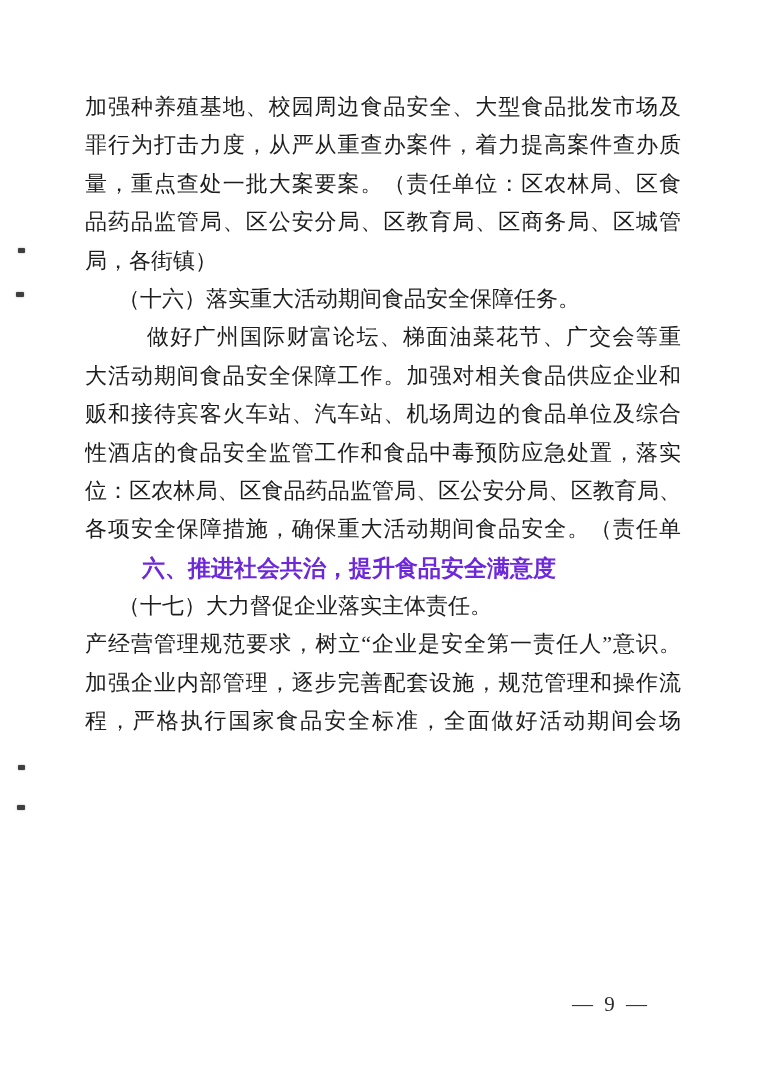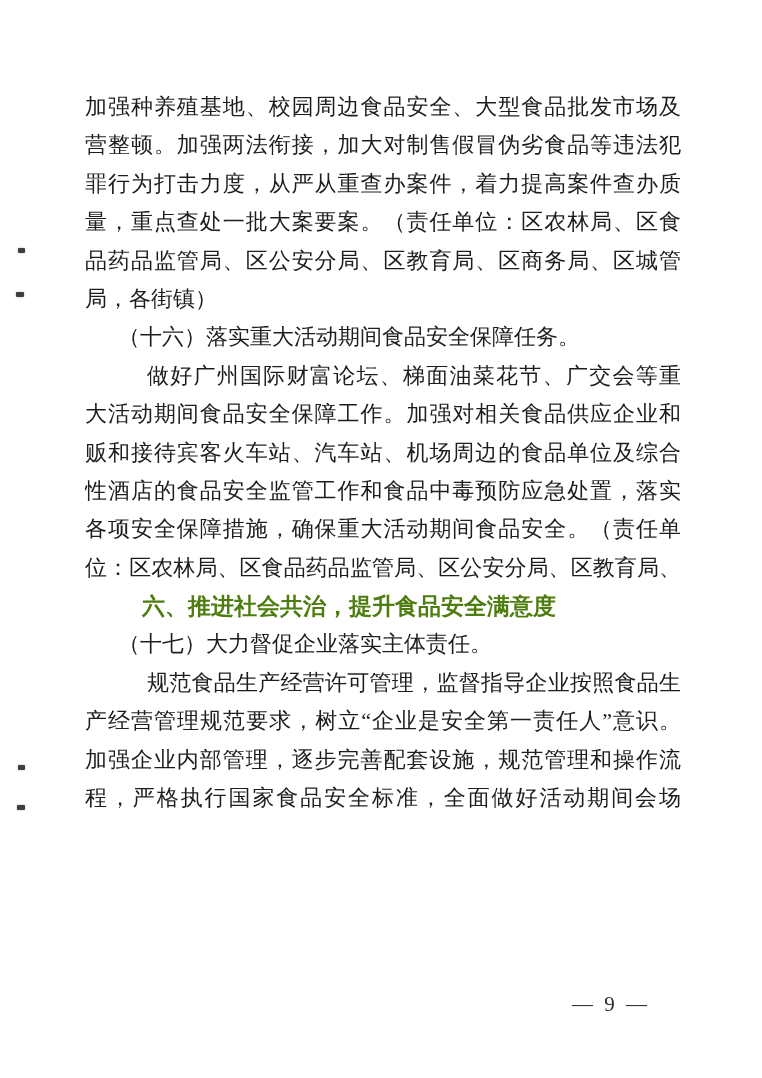--- a/index.html
+++ b/index.html
@@ -38,21 +38,21 @@
   
   .ln.indent-h { padding-left: 33px; width: 563px; }
   
   .ln.indent-p { padding-left: 62px; width: 534px; }
   
   .ln.indent-b { padding-left: 57px; width: 539px; }
   .ln.bold {
     font-weight: 700;
     font-family: "Liberation Sans", "DejaVu Sans", sans-serif;
     font-size: 23px;
-    color: #4d7c0f;
+    color: #6d28d9;
   }
   .pagenum {
     position: absolute;
     left: 572px;
     top: 992px;
     width: 90px;
     font-size: 21px;
     color: #2a2a2a;
     letter-spacing: 3px;
     white-space: nowrap;
@@ -68,35 +68,33 @@
   .s3 { left: 18px; top: 765px; width: 7px; height: 5px; }
   .s4 { left: 17px; top: 805px; width: 8px; height: 5px; }
 </style>
 </head>
 <body>
 
 <div class="page">
 
   <div class="textblock">
     <div class="ln">加强种养殖基地、校园周边食品安全、大型食品批发市场及</div>
-    <div class="ln">营整顿。加强两法衔接，加大对制售假冒伪劣食品等违法犯</div>
     <div class="ln">罪行为打击力度，从严从重查办案件，着力提高案件查办质</div>
     <div class="ln">量，重点查处一批大案要案。（责任单位：区农林局、区食</div>
     <div class="ln">品药品监管局、区公安分局、区教育局、区商务局、区城管</div>
     <div class="ln short">局，各街镇）</div>
     <div class="ln short indent-h">（十六）落实重大活动期间食品安全保障任务。</div>
     <div class="ln indent-p">做好广州国际财富论坛、梯面油菜花节、广交会等重</div>
     <div class="ln">大活动期间食品安全保障工作。加强对相关食品供应企业和</div>
     <div class="ln">贩和接待宾客火车站、汽车站、机场周边的食品单位及综合</div>
     <div class="ln">性酒店的食品安全监管工作和食品中毒预防应急处置，落实</div>
+    <div class="ln">位：区农林局、区食品药品监管局、区公安分局、区教育局、</div>
     <div class="ln">各项安全保障措施，确保重大活动期间食品安全。（责任单</div>
-    <div class="ln">位：区农林局、区食品药品监管局、区公安分局、区教育局、</div>
     <div class="ln short bold indent-b">六、推进社会共治，提升食品安全满意度</div>
     <div class="ln short indent-h">（十七）大力督促企业落实主体责任。</div>
-    <div class="ln indent-p">规范食品生产经营许可管理，监督指导企业按照食品生</div>
     <div class="ln">产经营管理规范要求，树立“企业是安全第一责任人”意识。</div>
     <div class="ln">加强企业内部管理，逐步完善配套设施，规范管理和操作流</div>
     <div class="ln">程，严格执行国家食品安全标准，全面做好活动期间会场</div>
   </div>
 
   <div class="pagenum">— 9 —</div>
 
   <div class="speck s1"></div>
   <div class="speck s2"></div>
   <div class="speck s3"></div>

